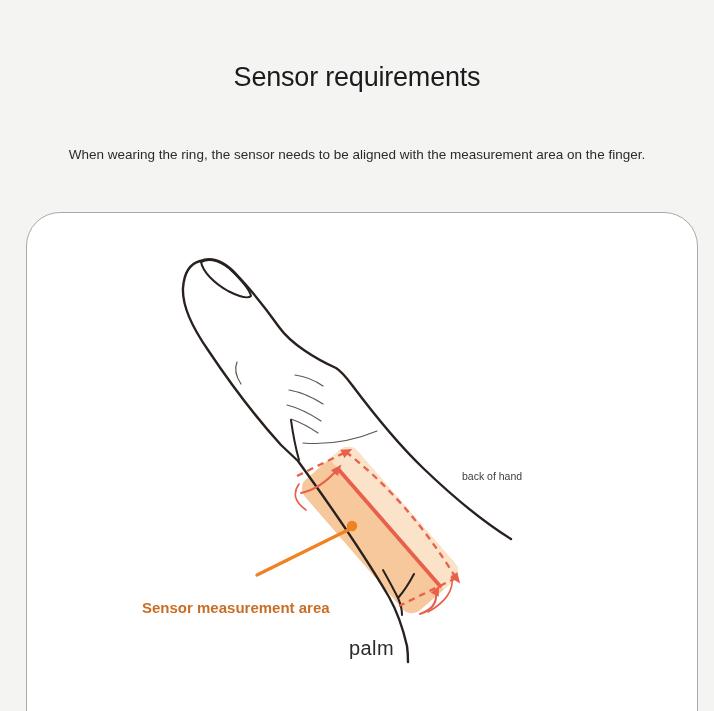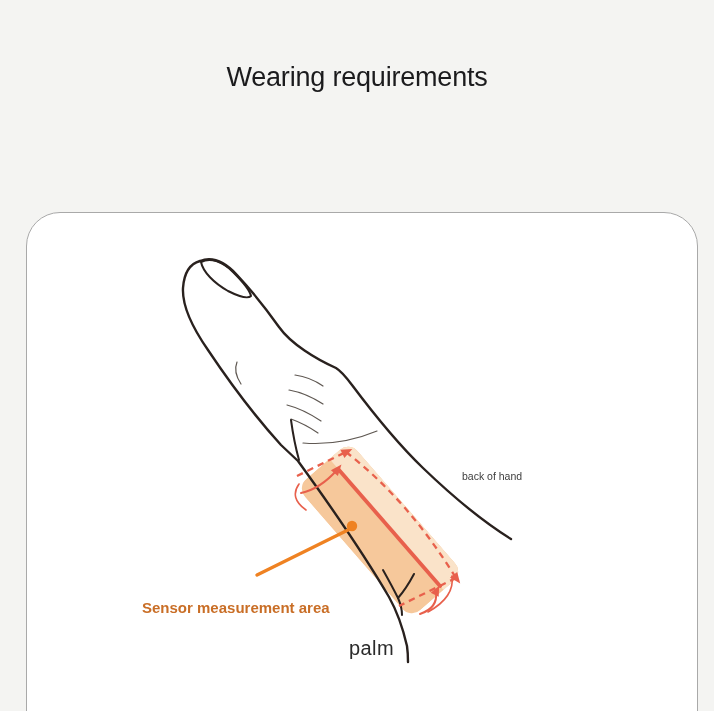--- a/index.html
+++ b/index.html
@@ -46,21 +46,22 @@
   .callout-dot{fill:var(--callout-accent,#ef8222);}
   .lbl-sensor{font-family:"Liberation Sans",sans-serif;font-size:15px;font-weight:700;fill:var(--sensor-label-ink,#c96e26);}
   .lbl-hand{font-family:"Liberation Sans",sans-serif;font-size:10.5px;font-weight:400;fill:var(--hand-label-ink,#3d3d3d);}
   .lbl-palm{font-family:"Liberation Sans",sans-serif;font-size:20px;font-weight:400;letter-spacing:0.4px;fill:var(--body-ink,#2b2b2b);}
 </style>
 </head>
 <body>
 
 <div class="stage">
 
-  <h1 class="page-title">Wearing requirements</h1>
+  <h1 class="page-title">Sensor requirements</h1>
+  <p class="page-desc">When wearing the ring, the sensor needs to be aligned with the measurement area on the finger.</p>
 
   <div class="card"></div>
 
   <svg class="diagram" viewBox="0 0 714 711" aria-hidden="true">
     <defs>
       <clipPath id="bandClip">
         <rect x="293" y="495" width="174" height="70" rx="13"></rect>
       </clipPath>
     </defs>
 

